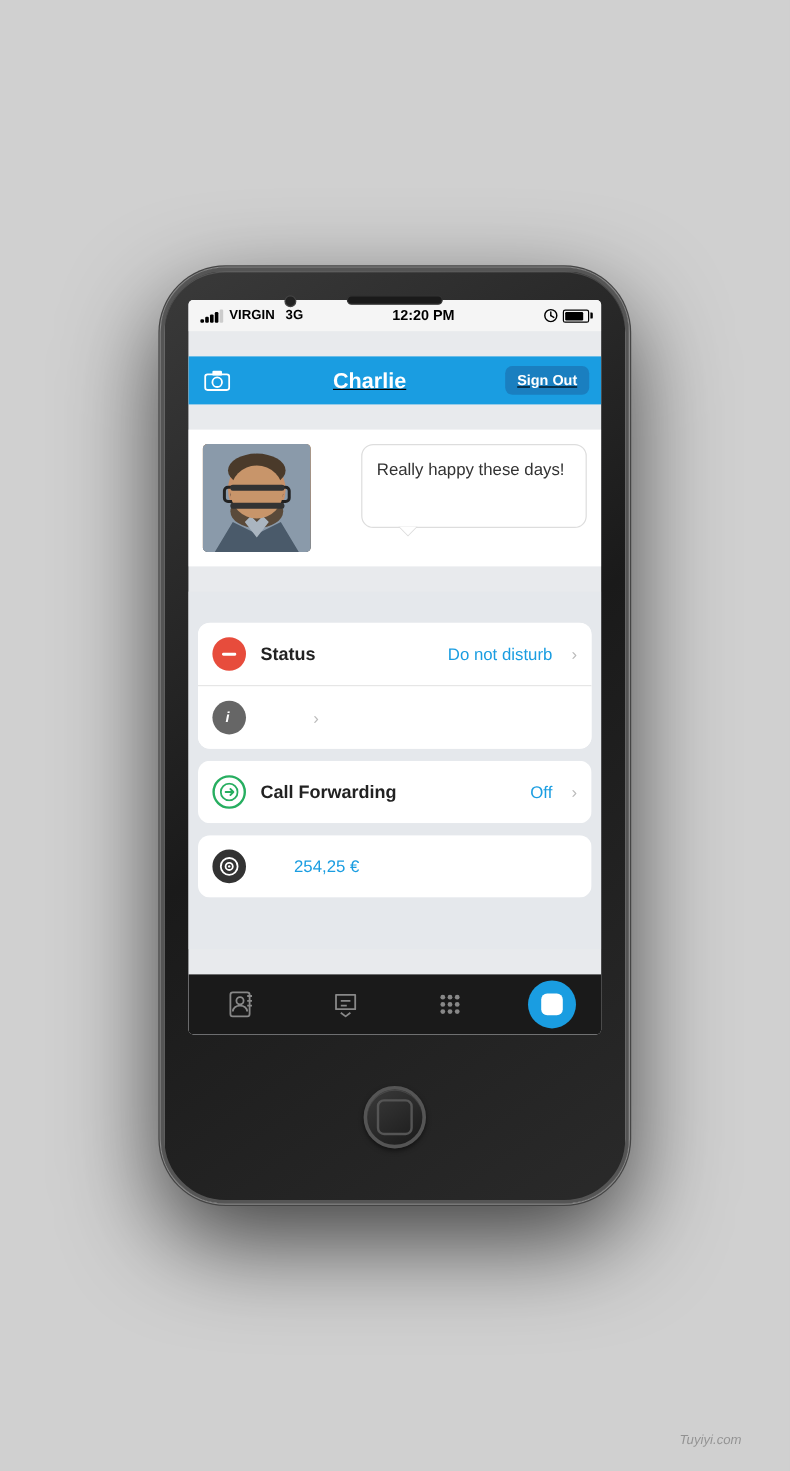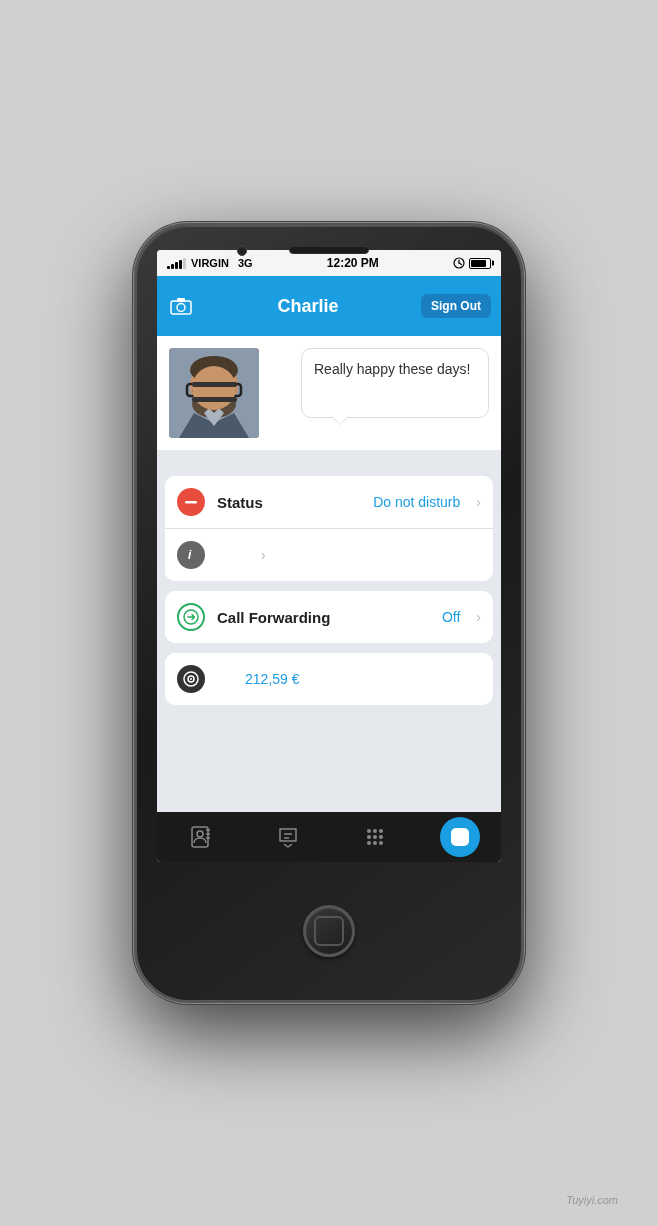--- a/index.html
+++ b/index.html
@@ -73,20 +73,21 @@
     
     .screen {
       width: 344px;
       height: 612px;
       background: #e8eaed;
       overflow: hidden;
       border-radius: 4px;
       display: flex;
       flex-direction: column;
       flex-shrink: 0;
+      gap: 21px;
     }
 
     
     .status-bar {
       background: #f5f5f5;
       height: 26px;
       display: flex;
       align-items: center;
       justify-content: space-between;
       padding: 0 10px;
@@ -139,26 +140,27 @@
       top: 1px;
       bottom: 1px;
       width: 75%;
       background: #000;
       border-radius: 1px;
     }
 
     
     .app-header {
       background: #1a9de1;
-      height: 60px;
+      height: 40px;
       display: flex;
       align-items: center;
       justify-content: space-between;
       padding: 0 10px;
       flex-shrink: 0;
+      text-decoration: underline;
     }
     .header-camera-icon {
       width: 28px;
       height: 28px;
       display: flex;
       align-items: center;
       justify-content: center;
       color: white;
     }
     .header-title {
@@ -503,21 +505,21 @@
 
         <div class="menu-group">
           <div class="menu-item">
             <div class="menu-icon menu-icon-dark">
               <svg width="18" height="18" viewBox="0 0 18 18">
                 <circle cx="9" cy="9" r="7" fill="none" stroke="white" stroke-width="1.5"></circle>
                 <circle cx="9" cy="9" r="3" fill="none" stroke="white" stroke-width="1.5"></circle>
                 <circle cx="9" cy="9" r="1" fill="white"></circle>
               </svg>
             </div>
-            <span class="menu-value">212,59 €</span>
+            <span class="menu-value">254,25 €</span>
           </div>
         </div>
 
       </div>
 
       <div class="tab-bar">
         <div class="tab-item">
           <svg width="24" height="24" viewBox="0 0 24 24" fill="#888">
             <rect x="3" y="2" width="16" height="20" rx="2" fill="none" stroke="#888" stroke-width="1.5"></rect>
             <circle cx="11" cy="9" r="3" fill="none" stroke="#888" stroke-width="1.5"></circle>

